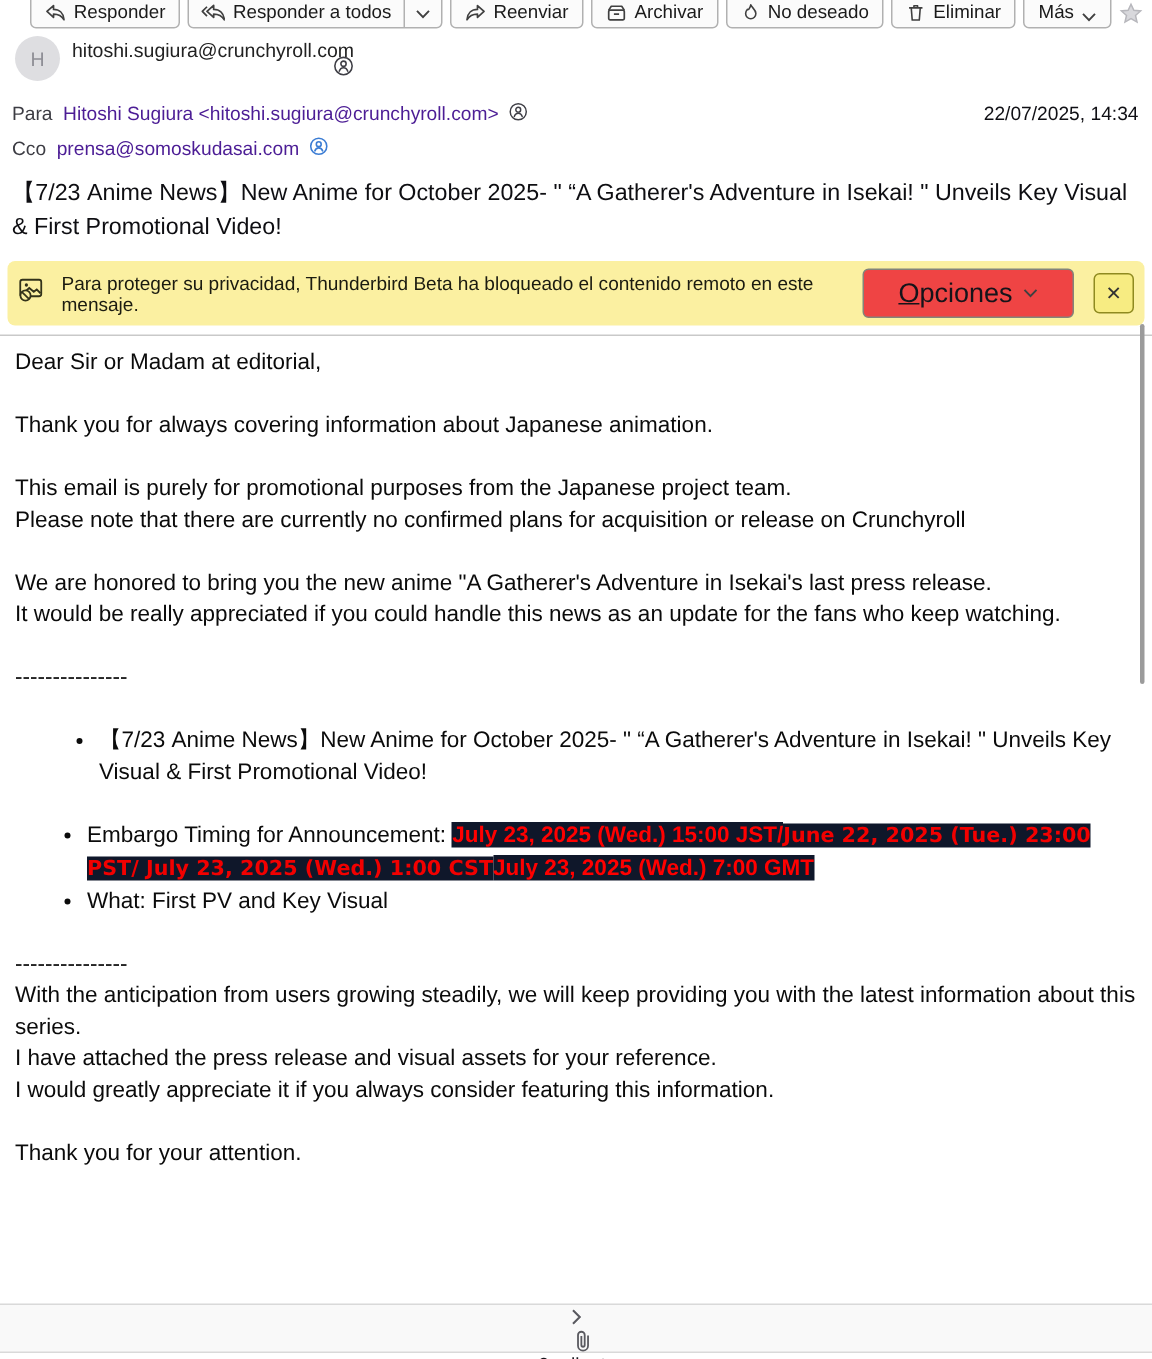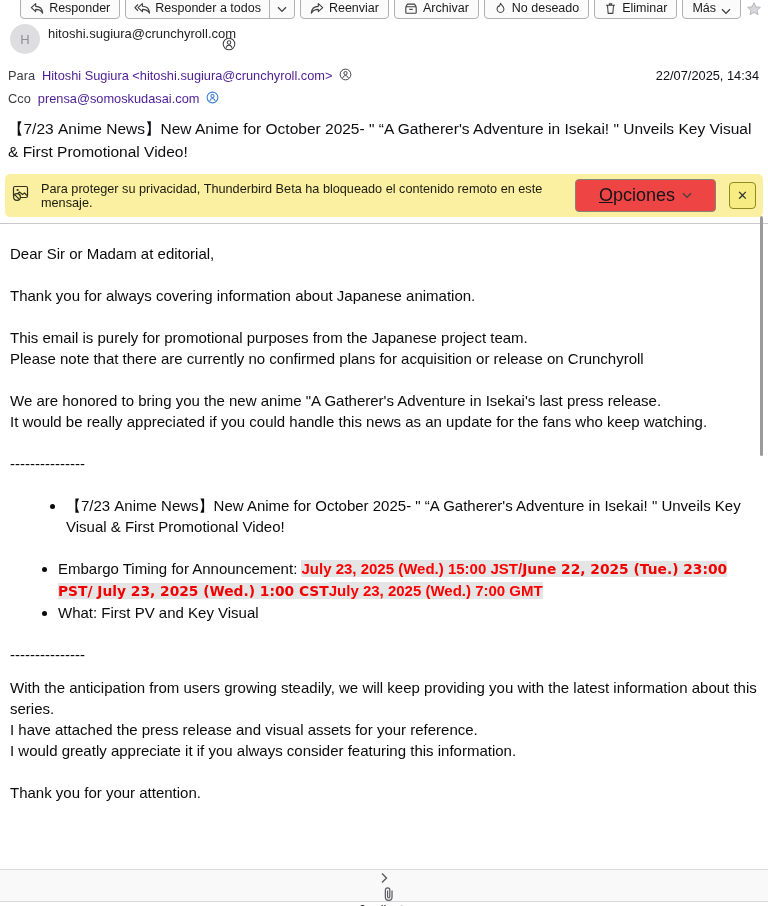--- a/index.html
+++ b/index.html
@@ -61,26 +61,26 @@
   }
   .banner-options .ak { text-decoration: underline; }
   .banner-close {
     width: 27px; height: 27px; margin-left: 2px;
     border: 1px solid #8f8a20; border-radius: 4px;
     background: #f7ec82; color: #333;
     font-size: 13px; display: flex; align-items: center; justify-content: center; cursor: default;
   }
   
   .message { padding: 7px 10px 0 10px; font-size: 15px; line-height: 21px; color: #0b0b0b; }
-  .para { margin: 12px 0 21px 0; }
+  .para { margin: 0 0 21px 0; }
   .para.tight { margin-bottom: 0; }
   ul.blist  { margin: 0 0 21px 0; padding-left: 56px; }
   ul.blist2 { margin: 0 0 21px 0; padding-left: 48px; }
   ul li { line-height: 21px; }
-  .hl  { background: #e5e5e5; }
+  .hl  { background: #0f172a; }
   .red1 { color: #ff0000; font-weight: bold; }
   .red2 { color: #f20000; font-weight: bold; font-family: "DejaVu Sans", sans-serif; font-size: 13.8px; }
   
   .scroll-thumb { position: absolute; right: 5px; top: 216px; width: 3px; height: 240px; background: #9b9b9b; border-radius: 2px; }
   
   .attachbar {
     position: absolute; left: 0; right: 0; bottom: 4px; height: 33px;
     background: #f9f9f9; border-top: 1px solid #d9d9d9; border-bottom: 1px solid #d9d9d9;
     display: flex; align-items: center; padding: 0 8px; font-size: 12.6px; flex-direction: column;
   }

